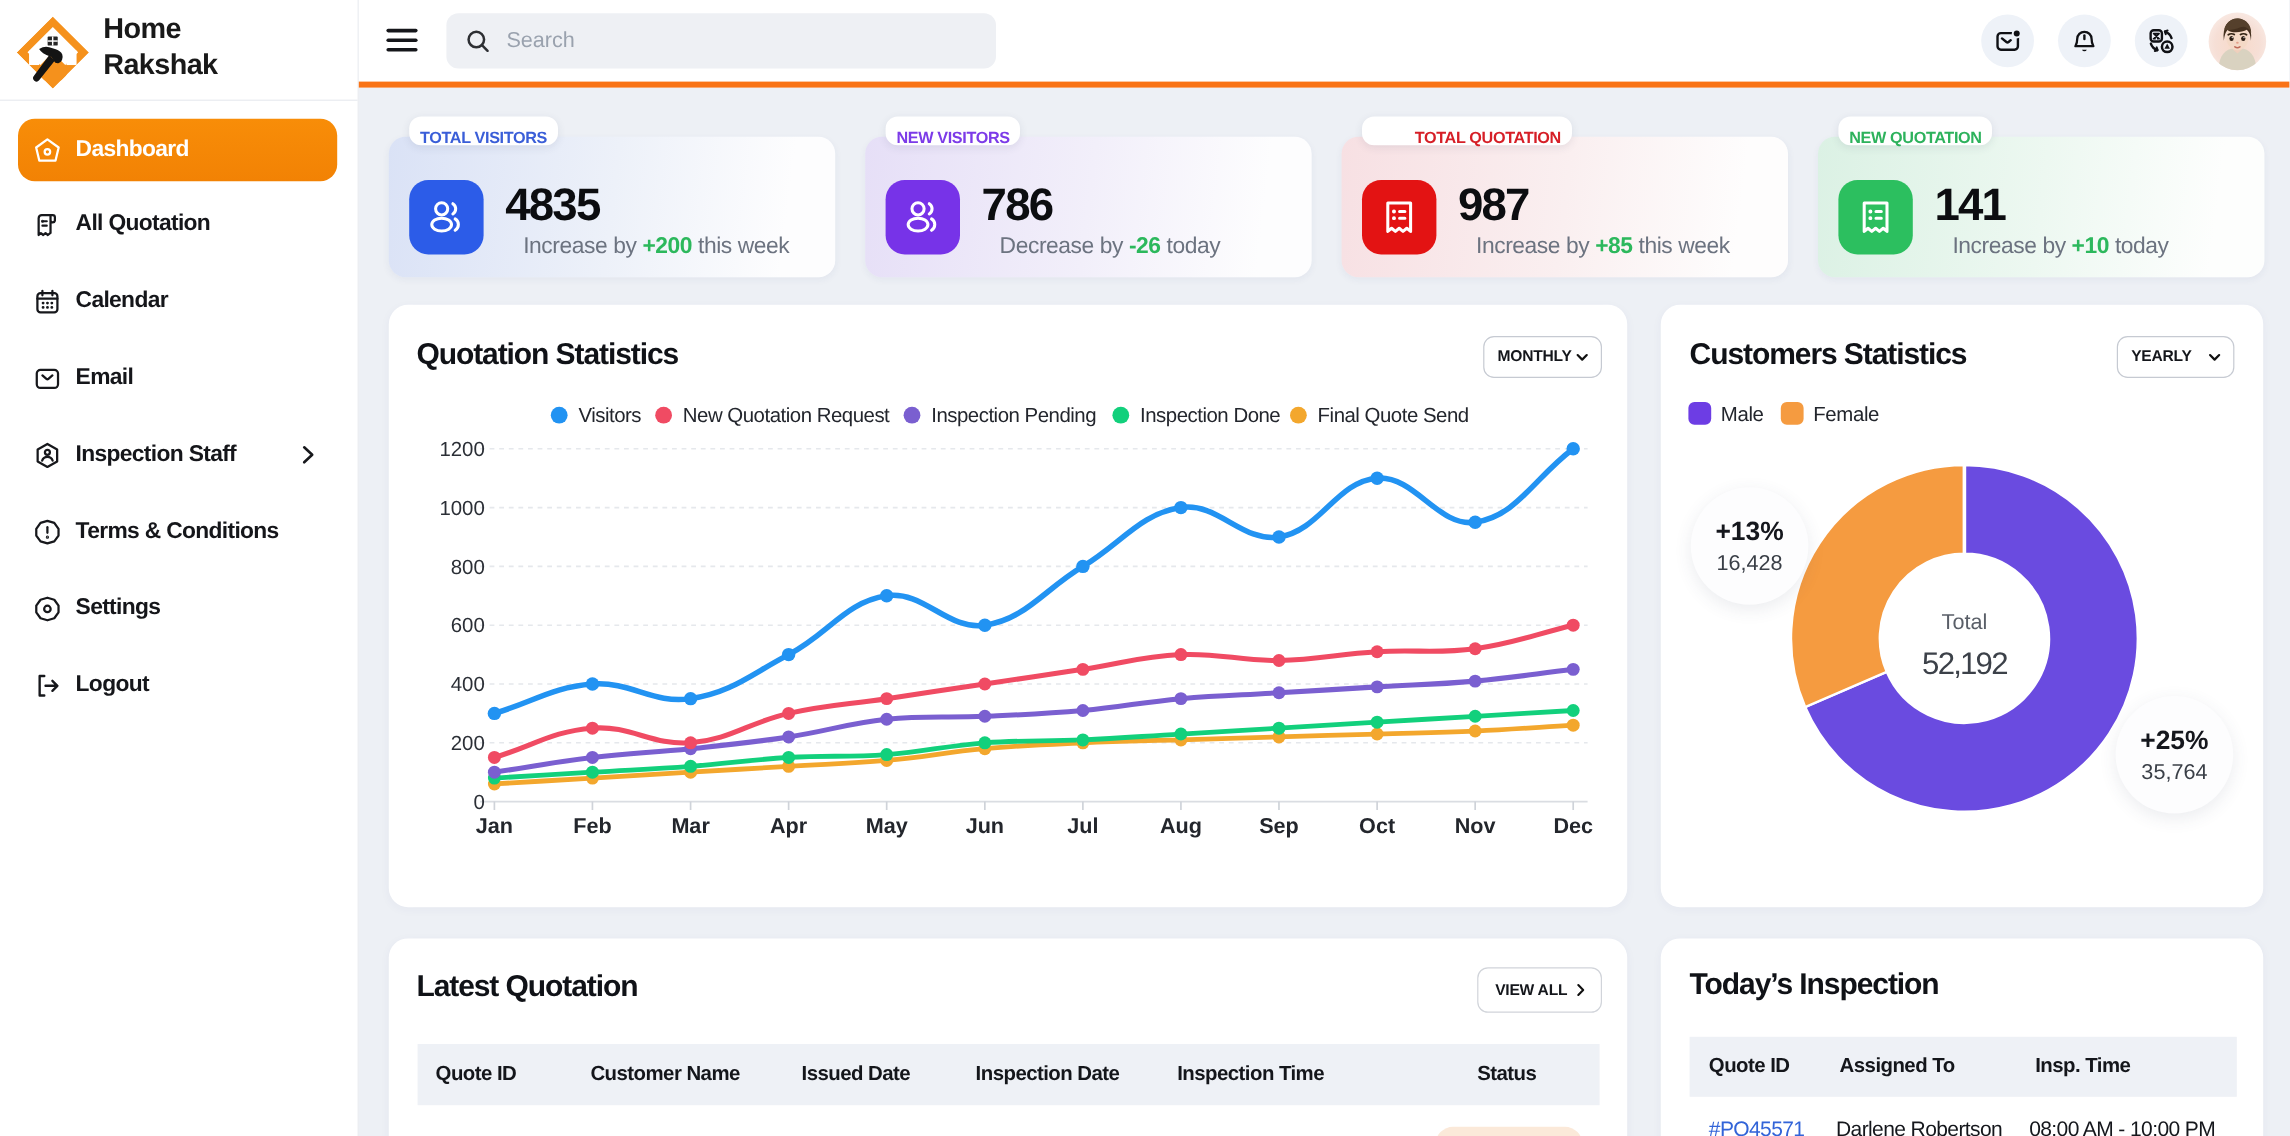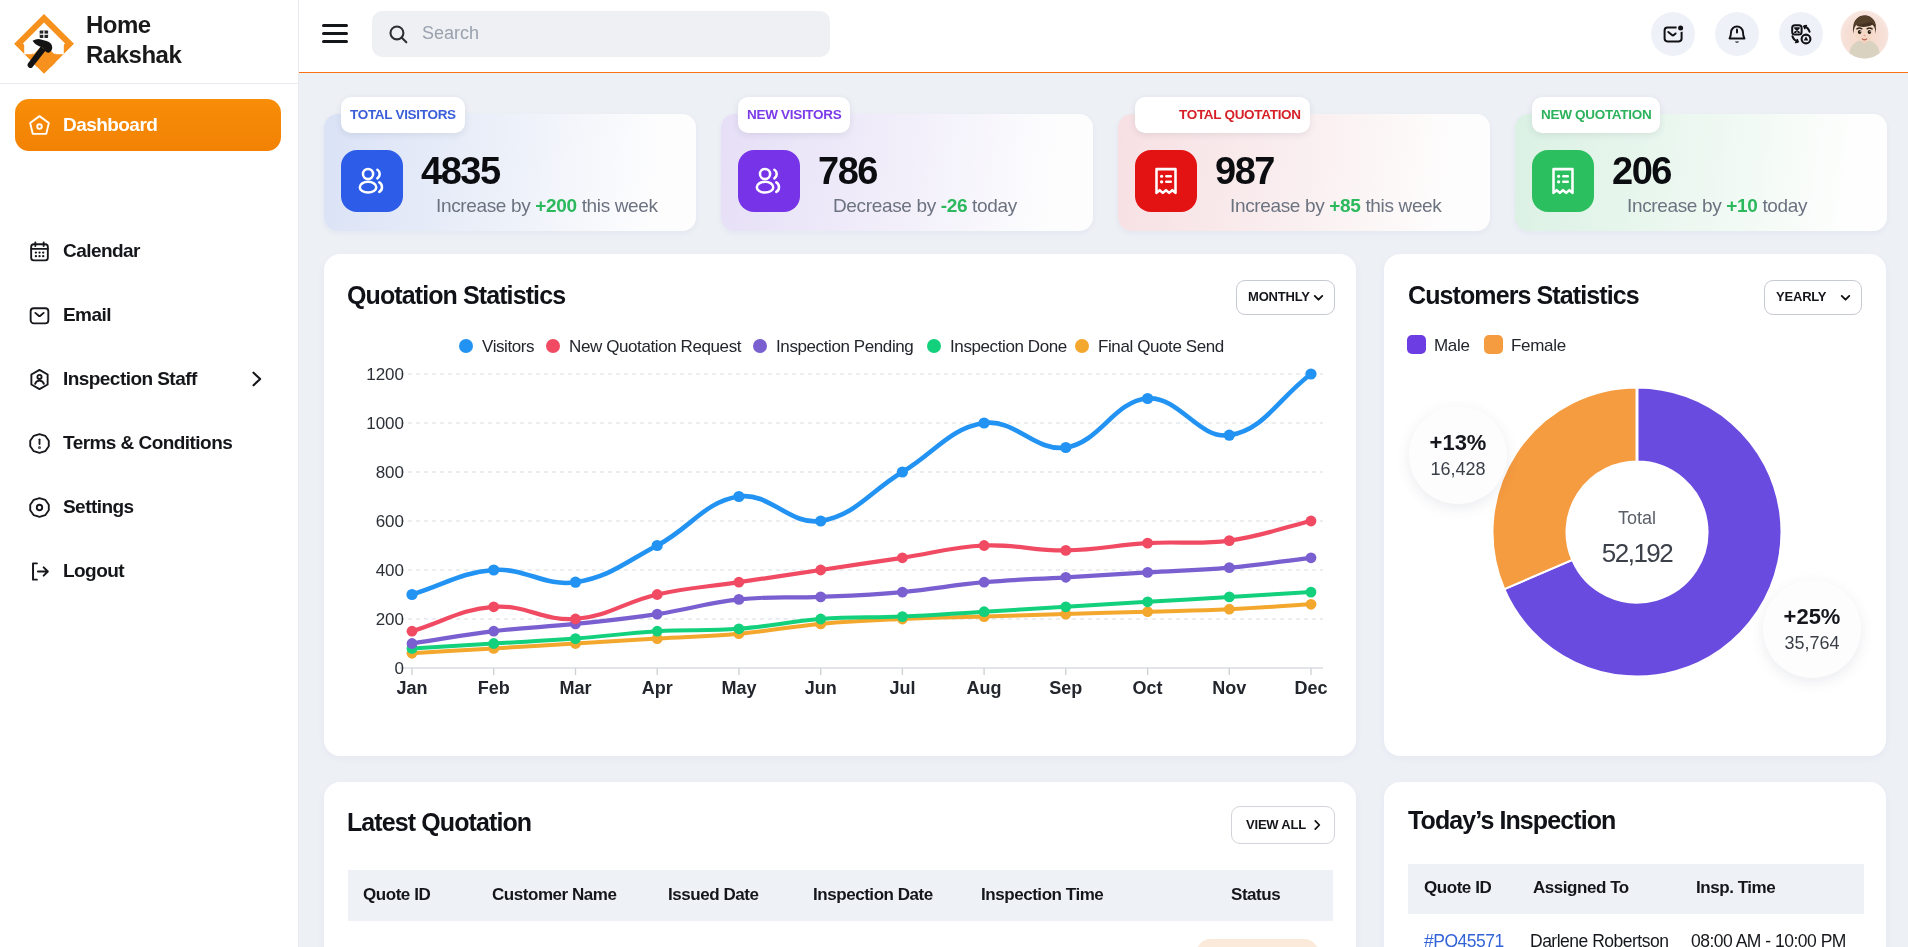--- a/index.html
+++ b/index.html
@@ -12,31 +12,31 @@
 .logo-wrap { position:absolute; left:0; top:0; width:298px; height:84px; border-bottom:1px solid #e8eaef; }
 .logo-text { position:absolute; left:86px; top:10px; font-size:24px; line-height:30px; font-weight:700; color:#191919; letter-spacing:-0.5px; }
 .menu-item { position:absolute; left:0; width:298px; height:52px; }
 .menu-item .mi-ic { position:absolute; left:27px; top:14px; }
 .menu-item .mi-tx { position:absolute; left:63px; top:15px; font-size:19px; font-weight:700; color:#15161a; letter-spacing:-0.55px; }
 .dash-btn { position:absolute; left:15px; top:99px; width:266px; height:52px; border-radius:14px; background:linear-gradient(180deg,#f88d08,#f28204); }
 .dash-btn .mi-ic { position:absolute; left:12px; top:14px; }
 .dash-btn .mi-tx { position:absolute; left:48px; top:15px; font-size:19px; font-weight:700; color:#fff; letter-spacing:-0.55px; }
 
 
-.topbar { position:absolute; left:299px; top:0; width:1609px; height:73px; background:#fff; border-bottom:1px solid #f97316; }
+.topbar { position:absolute; left:299px; top:0; width:1609px; height:73px; background:#fff; border-bottom:5px solid #f97316; }
 .burger { position:absolute; left:23px; top:22px; width:26px; height:24px; }
 .burger span { position:absolute; left:0; width:26px; height:3.4px; border-radius:2px; background:#15161a; }
 .search { position:absolute; left:73px; top:11px; width:458px; height:46px; border-radius:10px; background:#eef0f4; }
 .search .ph { position:absolute; left:50px; top:12px; font-size:18px; color:#9aa2ae; }
 .icbtn { position:absolute; top:12px; width:44px; height:44px; border-radius:50%; background:#eef2f8; }
 .icbtn svg { position:absolute; left:10px; top:10px; }
 
 
 .scard { position:absolute; top:114px; width:372px; height:117px; border-radius:14px; box-shadow:0 2px 6px rgba(40,60,120,0.05); }
-.pill { position:absolute; left:17px; top:-17px; height:36px; border-radius:10px; background:#fff; box-shadow:0 2px 7px rgba(50,60,90,0.10); font-size:13.5px; font-weight:700; letter-spacing:-0.3px; line-height:36px; padding:0 9px; }
+.pill { position:absolute; left:17px; top:-17px; height:24px; border-radius:10px; background:#fff; box-shadow:0 2px 7px rgba(50,60,90,0.10); font-size:13.5px; font-weight:700; letter-spacing:-0.3px; line-height:36px; padding:0 9px; }
 .sic { position:absolute; left:17px; top:36px; width:62px; height:62px; border-radius:16px; }
 .sic svg { position:absolute; left:12px; top:12px; }
 .snum { position:absolute; left:97px; top:36px; font-size:38px; font-weight:700; color:#0c0d10; letter-spacing:-1.5px; }
 .ssub { position:absolute; left:112px; top:81px; font-size:19px; color:#6c7380; letter-spacing:-0.35px; }
 .ssub b { font-weight:700; color:#2cb85c; }
 
 
 .card { position:absolute; background:#fff; border-radius:16px; box-shadow:0 2px 8px rgba(40,60,120,0.04); }
 .ctitle { position:absolute; font-size:25px; font-weight:700; color:#101217; letter-spacing:-0.9px; }
 .select { position:absolute; height:35px; border:1.6px solid #c6cad2; border-radius:9px; font-size:13px; font-weight:700; color:#14161b; letter-spacing:-0.2px; line-height:32px; padding-left:11px; }
@@ -90,20 +90,28 @@
   </div>
 
   <div class="dash-btn">
     <svg class="mi-ic" width="25" height="25" viewBox="0 0 24 24" fill="none" stroke="#fff" stroke-width="1.8" stroke-linejoin="round" stroke-linecap="round">
       <path d="M12 3 L21 9.5 L18.5 20 L5.5 20 L3 9.5 Z"></path>
       <circle cx="12" cy="13" r="2.2"></circle>
     </svg>
     <div class="mi-tx">Dashboard</div>
   </div>
 
+  <div class="menu-item" style="top:161px;">
+    <svg class="mi-ic" width="25" height="25" viewBox="0 0 24 24" fill="none" stroke="#17181c" stroke-width="1.8" stroke-linejoin="round" stroke-linecap="round">
+      <path d="M14.5 4 L14.5 8.5 A1.8 1.8 0 0 0 18 8.5 L18 5.8 A1.8 1.8 0 0 0 16.2 4 L7.5 4 A2.5 2.5 0 0 0 5 6.5 L5 20 L6.8 18.5 L8.7 20 L10.5 18.5 L12.4 20 L14.5 18.3 L14.5 8"></path>
+      <path d="M8 9 L11.5 9 M8 12.5 L11.5 12.5" stroke-width="1.7"></path>
+      <circle cx="8.1" cy="9" r="0.3" fill="#17181c"></circle>
+    </svg>
+    <div class="mi-tx">All Quotation</div>
+  </div>
 
   <div class="menu-item" style="top:225px;">
     <svg class="mi-ic" width="25" height="25" viewBox="0 0 24 24" fill="none" stroke="#17181c" stroke-width="1.8" stroke-linejoin="round" stroke-linecap="round">
       <rect x="4" y="5" width="16" height="15.5" rx="2.5"></rect>
       <path d="M8 3.2 L8 6.8 M16 3.2 L16 6.8 M4 9.5 L20 9.5"></path>
       <path d="M8.5 13 h0.1 M12 13 h0.1 M15.5 13 h0.1 M8.5 16.5 h0.1 M12 16.5 h0.1 M15.5 16.5 h0.1" stroke-width="2.2"></path>
     </svg>
     <div class="mi-tx">Calendar</div>
   </div>
 
@@ -265,21 +273,21 @@
 </div>
 <div class="scard" style="left:1515px; background:linear-gradient(97deg,#dbf1e4 0%, #edf8f1 50%, #fdfefd 88%);">
   <div class="pill" style="color:#2db25c;">NEW QUOTATION</div>
   <div class="sic" style="background:#2cbf5f;">
       <svg width="38" height="38" viewBox="0 0 24 24" fill="none" stroke="#fff" stroke-width="1.6" stroke-linecap="round" stroke-linejoin="round">
       <path d="M6 4.5 L18 4.5 L18 19.5 L16 17.8 L14 19.5 L12 17.8 L10 19.5 L8 17.8 L6 19.5 Z"></path>
       <path d="M12.2 9 L15 9 M12.2 12.5 L15 12.5"></path>
       <path d="M9.2 9 h0.1 M9.2 12.5 h0.1" stroke-width="2"></path>
     </svg>
     </div>
-  <div class="snum">206</div>
+  <div class="snum">141</div>
   <div class="ssub">Increase by <b>+10</b> today</div>
 </div>
 
 <div class="card" style="left:324px; top:254px; width:1032px; height:502px;">
   <div class="ctitle" style="left:23px; top:27px;">Quotation Statistics</div>
   <div class="select" style="left:912px; top:26px; width:99px;">MONTHLY
     <svg width="13" height="13" viewBox="0 0 24 24" fill="none" stroke="#111" stroke-width="3.4" stroke-linecap="round" stroke-linejoin="round">
         <path d="M5 9 L12 16 L19 9"></path>
       </svg>
   </div>

